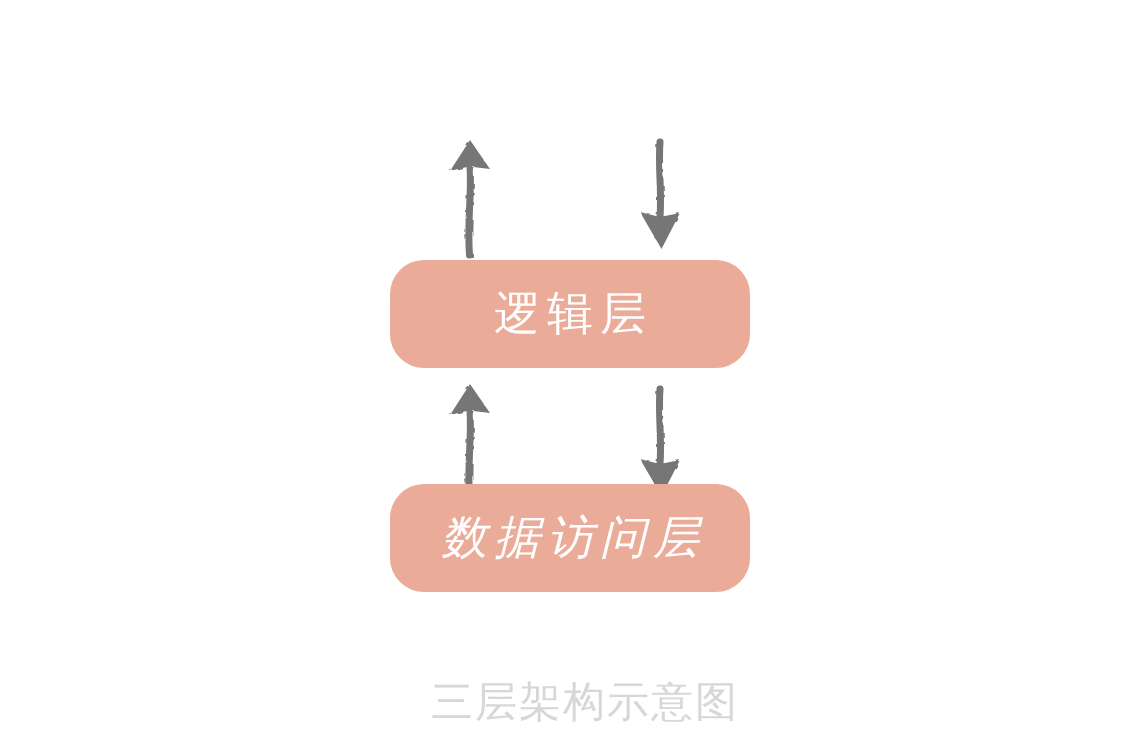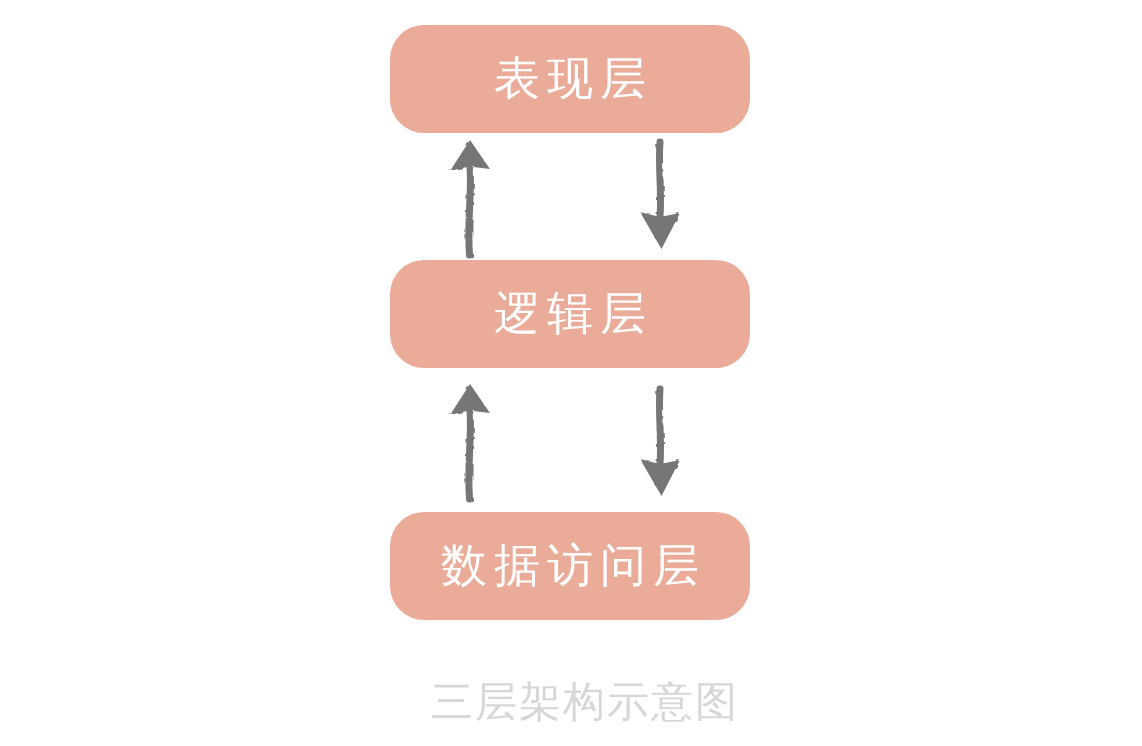--- a/index.html
+++ b/index.html
@@ -28,21 +28,21 @@
   }
   .layer-box .label {
     color: var(--box-text, #ffffff);
     font-size: 46px;
     letter-spacing: 7px;
     padding-left: 7px; 
     white-space: nowrap;
   }
   .box-presentation { top: 25px; }
   .box-logic        { top: 260px; justify-content: center; }
-  .box-data         { top: 512px; }
+  .box-data         { top: 484px; font-style: italic; }
 
   .arrow { position: absolute; }
   .arrow svg { display: block; width: 100%; height: 100%; overflow: visible; }
   .arrow .shaft {
     fill: none;
     stroke: var(--arrow, #767676);
     stroke-width: 7;
     stroke-linecap: round;
   }
   .arrow .head {
@@ -75,23 +75,20 @@
 
   <svg class="defs-svg">
     <defs>
       <filter id="rough" x="-30%" y="-30%" width="160%" height="160%">
         <feTurbulence type="fractalNoise" baseFrequency="0.09" numOctaves="2" seed="7" result="n"></feTurbulence>
         <feDisplacementMap in="SourceGraphic" in2="n" scale="3"></feDisplacementMap>
       </filter>
     </defs>
   </svg>
 
-  <div class="layer-box box-presentation">
-    <span class="label">表现层</span>
-  </div>
 
   <div class="arrow arrow-up-1">
     <svg viewBox="0 0 48 122">
       <g filter="url(#rough)">
         <path class="shaft" d="M24 30 C26 56 21 84 23.5 118"></path>
         <path class="head" d="M24 3 L4 34 L23 29.5 L44 32 Z"></path>
       </g>
     </svg>
   </div>
 

